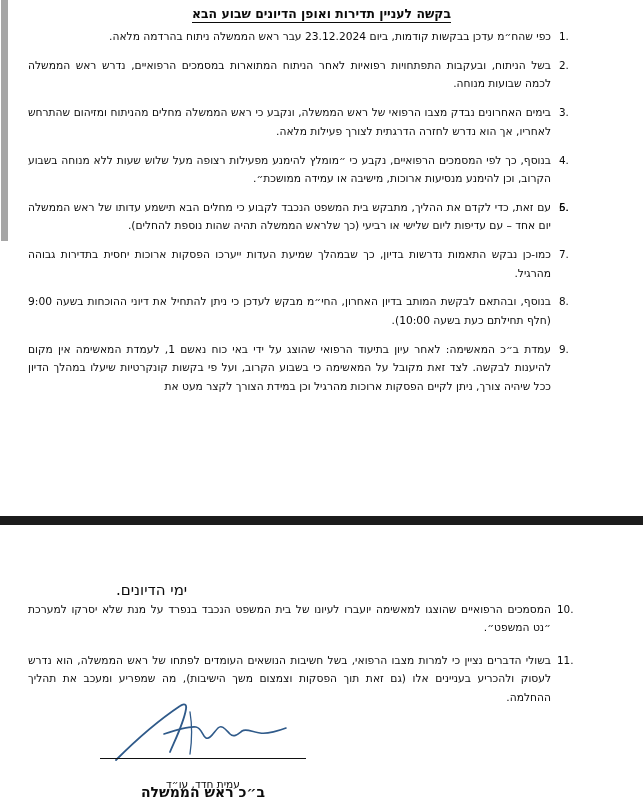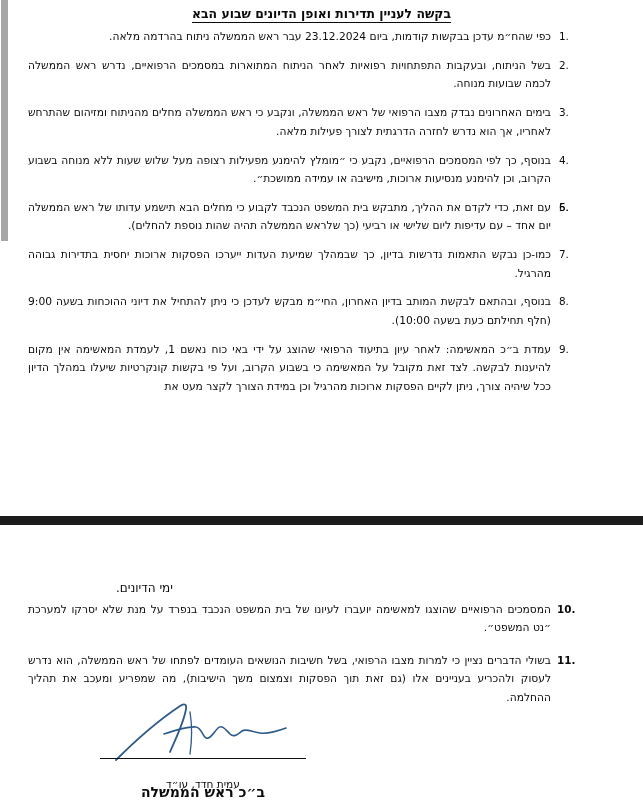--- a/index.html
+++ b/index.html
@@ -102,39 +102,38 @@
   }
 
   
   .continuation-line {
     position: absolute;
     top: 578px;
     right: 0;
     left: 28px;
     padding-left: 88px;
     text-align: left;
-    font-size: 12px;
+    font-size: 15px;
     line-height: 1.72;
   }
 
   .clause-list-two {
     position: absolute;
     top: 601px;
     right: 60px;
     left: 28px;
     list-style: none;
     margin: 0;
     padding: 0;
   }
   .clause-list-two .clause {
     margin-bottom: 14px;
   }
   .clause-list-two .clause .num {
     width: 26px;
-    font-weight: bold;
   }
 
   
   .signature-block {
     position: absolute;
     top: 706px;
     left: 92px;
     width: 222px;
     text-align: center;
   }

